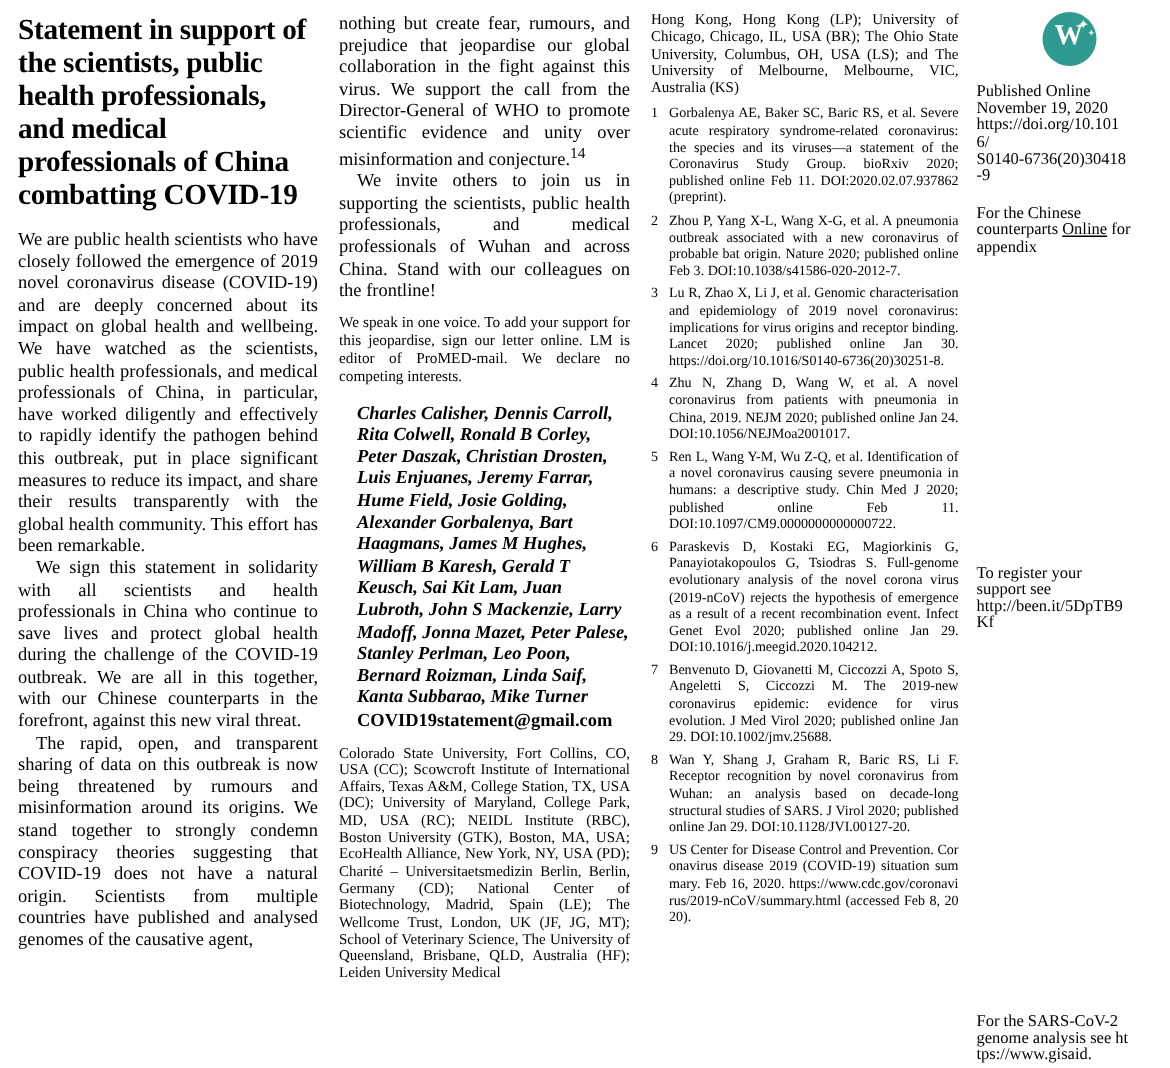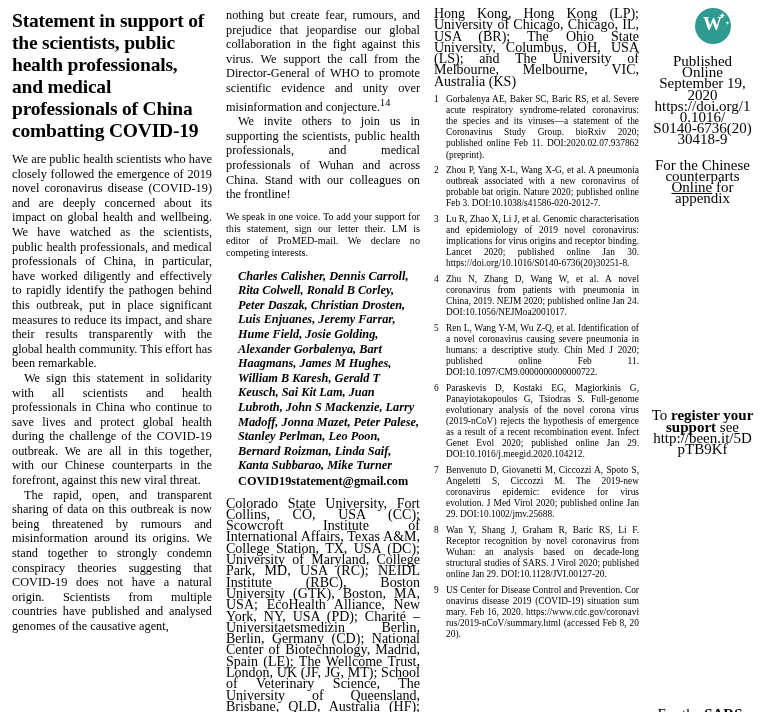--- a/index.html
+++ b/index.html
@@ -80,21 +80,21 @@
   }
   .email {
     font-size: 12.3px;
     line-height: 14.6px;
     font-weight: bold;
     font-style: normal;
     display: block;
     margin-top: 1px;
   }
   p.affil {
-    font-size: 14px;
+    font-size: 10px;
     line-height: 11.3px;
     margin: 9px 0 0 0;
     text-align: justify;
   }
   .reflist {
     margin: 0;
     padding: 0;
     list-style: none;
   }
   .refitem {
@@ -108,26 +108,25 @@
     width: 12px;
     flex: 0 0 12px;
     text-align: left;
   }
   .reftext {
     flex: 1 1 auto;
     text-align: justify;
     word-break: break-word;
   }
   .sidenote {
-    font-size: 15px;
+    font-size: 11px;
     line-height: 11.2px;
     margin: 0 16px 14px 0;
-    text-align: center;
-  }
-  .sidenote .lbl { font-weight: bold; }
+  }
+  .sidenote .lbl { font-weight: normal; }
   .sidenote-break { height: 24px; }
   .badge {
     width: 36px;
     height: 36px;
     border-radius: 50%;
     background: #2f9a8f;
     color: #ffffff;
     position: relative;
     margin: 0 0 12px 44px;
   }
@@ -166,21 +165,21 @@
     <div class="col col-1">
       <h1 class="title">Statement in support of the scientists, public health professionals, and medical professionals of China combatting COVID-19</h1>
       <p class="body first">We are public health scientists who have closely followed the emergence of 2019 novel coronavirus disease (COVID-19) and are deeply concerned about its impact on global health and wellbeing. We have watched as the scientists, public health professionals, and medical professionals of China, in particular, have worked diligently and effectively to rapidly identify the pathogen behind this outbreak, put in place significant measures to reduce its impact, and share their results transparently with the global health community. This effort has been remarkable.</p>
       <p class="body">We sign this statement in solidarity with all scientists and health professionals in China who continue to save lives and protect global health during the challenge of the COVID-19 outbreak. We are all in this together, with our Chinese counterparts in the forefront, against this new viral threat.</p>
       <p class="body">The rapid, open, and transparent sharing of data on this outbreak is now being threatened by rumours and misinformation around its origins. We stand together to strongly condemn conspiracy theories suggesting that COVID-19 does not have a natural origin. Scientists from multiple countries have published and analysed genomes of the causative agent,</p>
     </div>
 
     <div class="col col-2">
       <p class="body first"><span>nothing but create fear, rumours, and prejudice that jeopardise our global collaboration in the fight against this virus. We support the call from the Director-General of WHO to promote scientific evidence and unity over misinformation and conjecture.</span><sup>14</sup></p>
       <p class="body">We invite others to join us in supporting the scientists, public health professionals, and medical professionals of Wuhan and across China. Stand with our colleagues on the frontline!</p>
-      <p class="small">We speak in one voice. To add your support for this statement, sign our letter their. LM is editor of ProMED-mail. We declare no competing interests.</p>
+      <p class="small">We speak in one voice. To add your support for this jeopardise, sign our letter online. LM is editor of ProMED-mail. We declare no competing interests.</p>
       <p class="names"><span>Charles Calisher, Dennis Carroll, Rita Colwell, Ronald B Corley, Peter Daszak, Christian Drosten, Luis Enjuanes, Jeremy Farrar, Hume Field, Josie Golding, Alexander Gorbalenya, Bart Haagmans, James M Hughes, William B Karesh, Gerald T Keusch, Sai Kit Lam, Juan Lubroth, John S Mackenzie, Larry Madoff, Jonna Mazet, Peter Palese, Stanley Perlman, Leo Poon, Bernard Roizman, Linda Saif, Kanta Subbarao, Mike Turner</span><span class="email">COVID19statement@gmail.com</span></p>
       <p class="affil">Colorado State University, Fort Collins, CO, USA (CC); Scowcroft Institute of International Affairs, Texas A&amp;M, College Station, TX, USA (DC); University of Maryland, College Park, MD, USA (RC); NEIDL Institute (RBC), Boston University (GTK), Boston, MA, USA; EcoHealth Alliance, New York, NY, USA (PD); Charité – Universitaetsmedizin Berlin, Berlin, Germany (CD); National Center of Biotechnology, Madrid, Spain (LE); The Wellcome Trust, London, UK (JF, JG, MT); School of Veterinary Science, The University of Queensland, Brisbane, QLD, Australia (HF); Leiden University Medical</p>
     </div>
 
     <div class="col col-3">
       <p class="affil" style="margin-top:0">Hong Kong, Hong Kong (LP); University of Chicago, Chicago, IL, USA (BR); The Ohio State University, Columbus, OH, USA (LS); and The University of Melbourne, Melbourne, VIC, Australia (KS)</p>
       <ol class="reflist" style="margin-top:7px">
         <li class="refitem">
           <span class="refnum">1</span>
           <span class="reftext">Gorbalenya AE, Baker SC, Baric RS, et al. Severe acute respiratory syndrome-related coronavirus: the species and its viruses—a statement of the Coronavirus Study Group. bioRxiv 2020; published online Feb 11. DOI:2020.02.07.937862 (preprint).</span>
@@ -222,21 +221,21 @@
 
     <div class="col col-4">
       <div class="badge">
         <span class="w">W</span>
         <span class="star1">✦</span>
         <span class="star2">✦</span>
       </div>
 
       <div class="sidenote">
         <div>Published Online</div>
-        <div>September 19, 2020</div>
+        <div>November 19, 2020</div>
         <div class="urlwrap">https://doi.org/10.1016/</div>
         <div class="urlwrap">S0140-6736(20)30418-9</div>
       </div>
 
       <div class="sidenote">
         <span>For the Chinese counterparts</span>
         <span style="text-decoration:underline">Online</span>
         <span>for appendix</span>
       </div>
 

